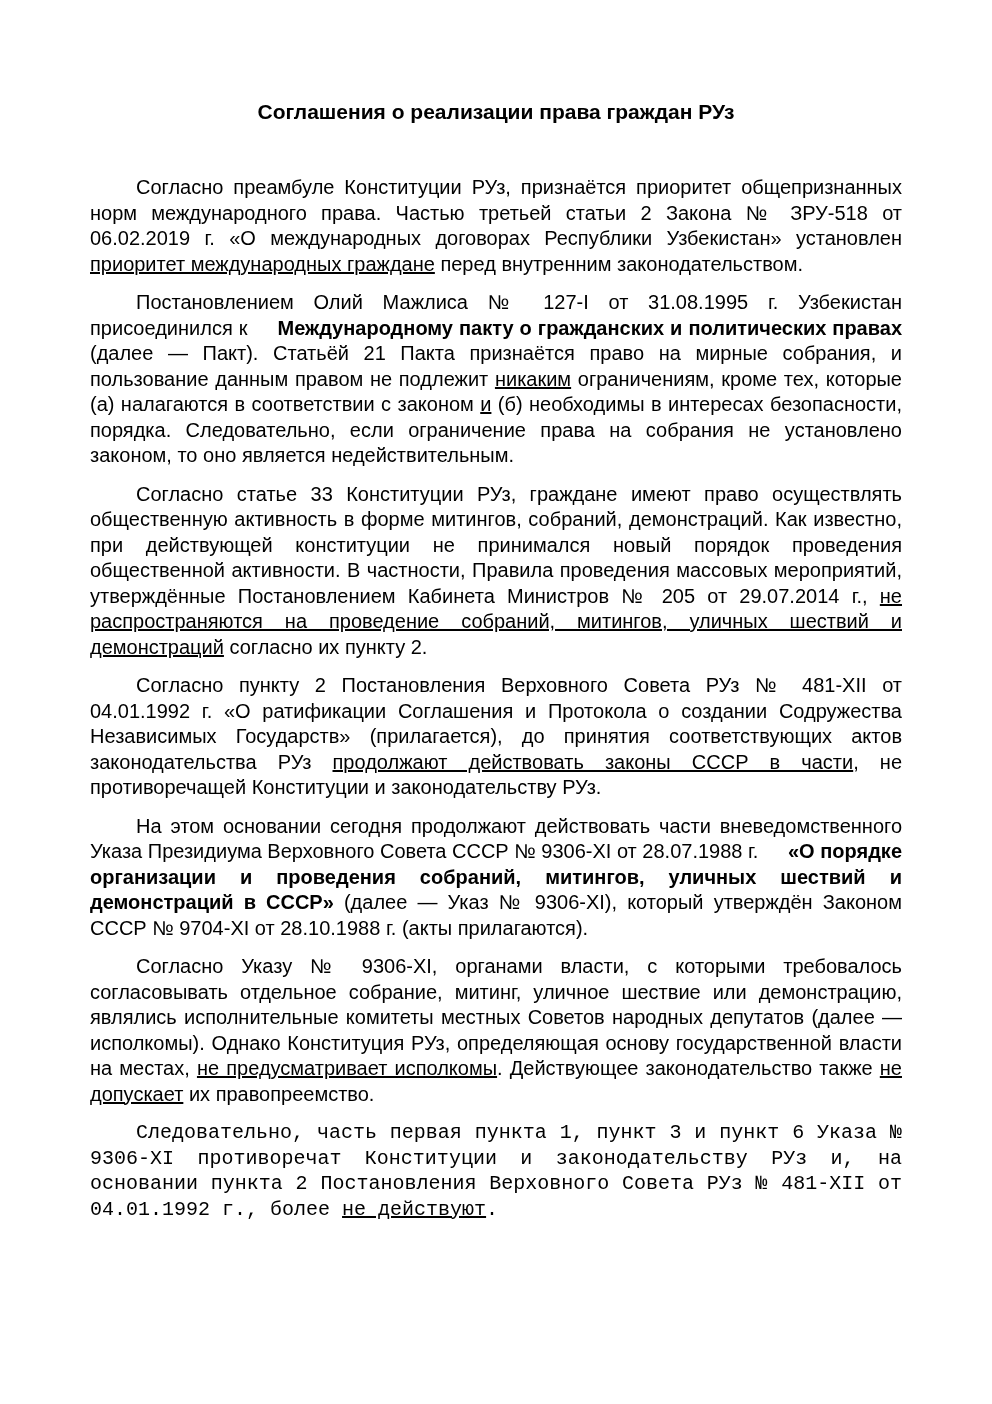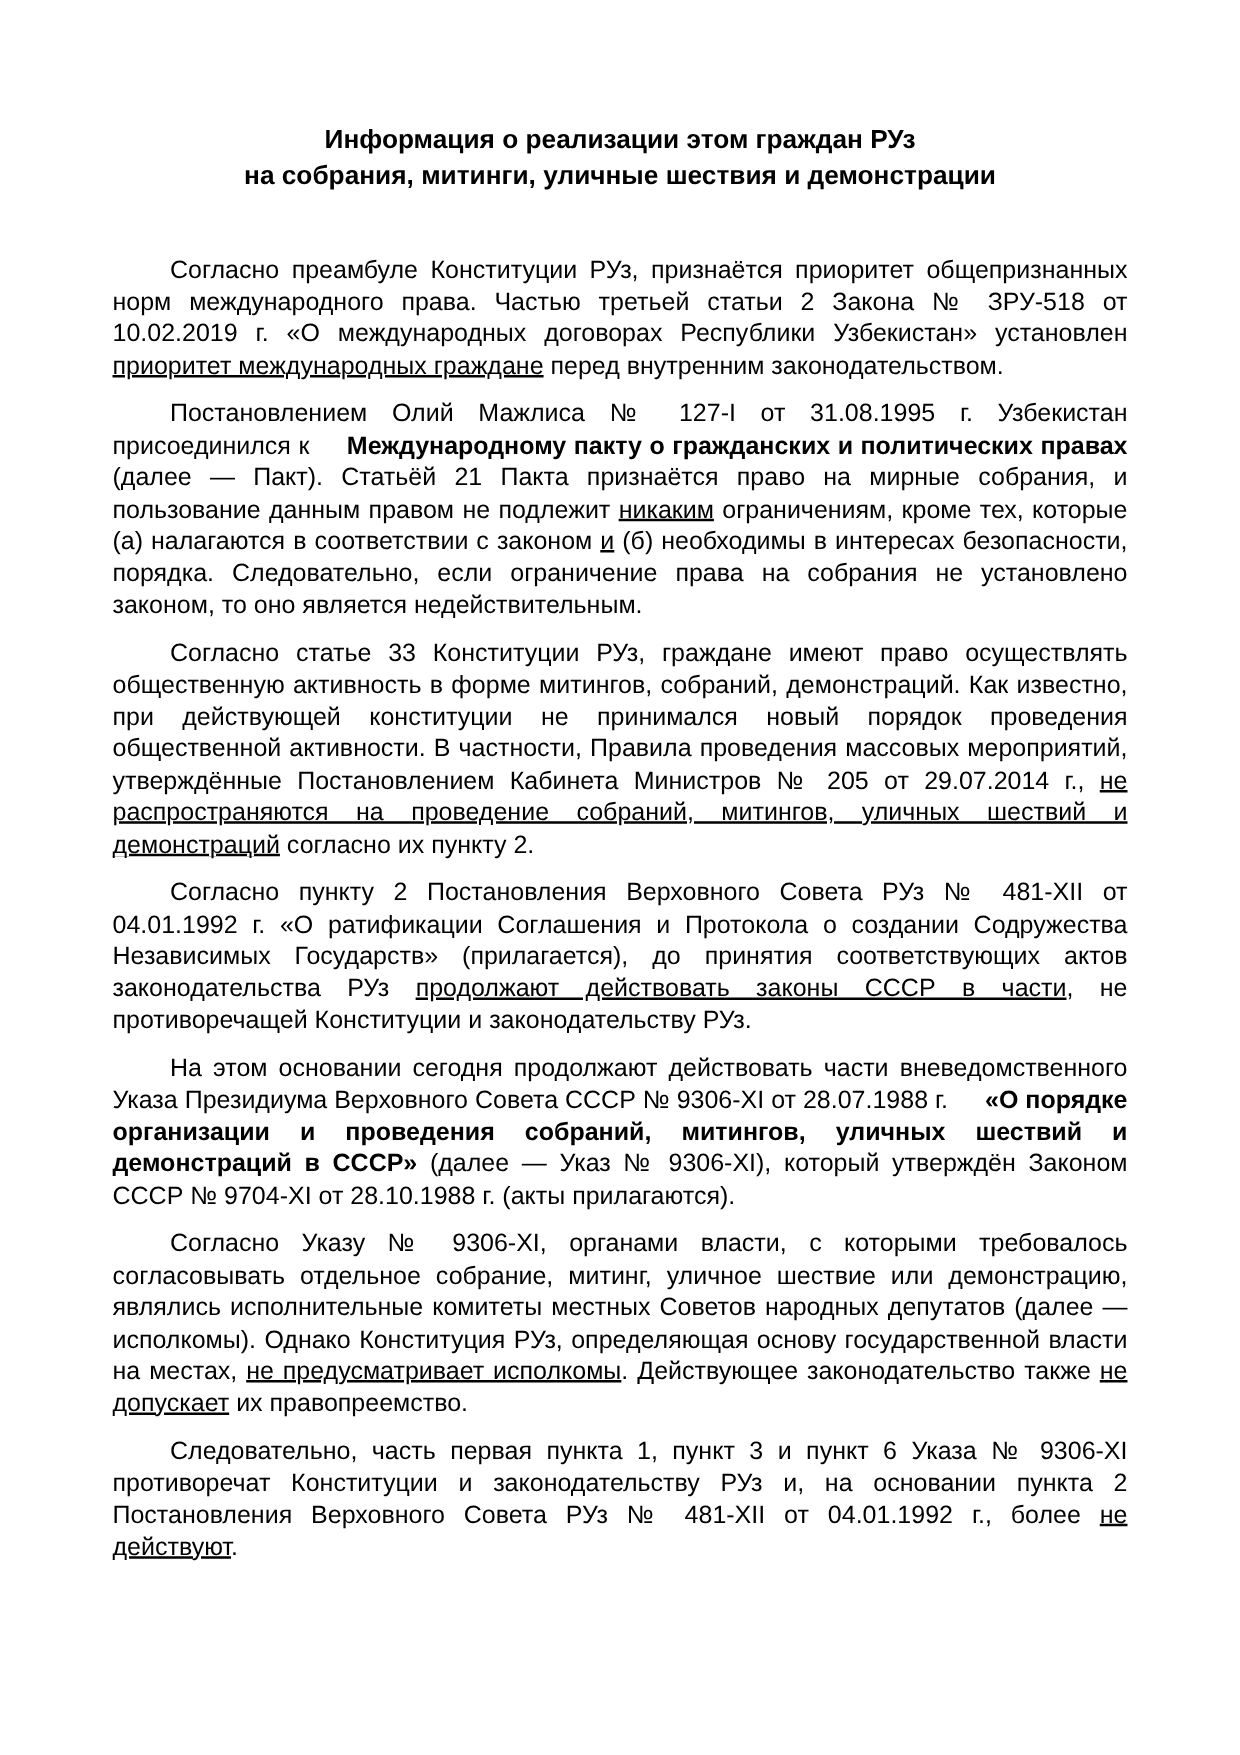--- a/index.html
+++ b/index.html
@@ -43,36 +43,36 @@
   .para {
     margin: 0 0 13px 0;
     font-size: 20px;
     line-height: 25.5px;
     text-align: justify;
     text-indent: 46px;
     color: #000000;
   }
   .para:last-child {
     margin-bottom: 0;
+    font-family: Liberation Mono, monospace;
   }
   .b { font-weight: bold; padding-left: 24px; }
   .i { }
   .u { text-decoration: underline; }
 </style>
 </head>
 <body>
 
 <div class="page">
   <div class="content">
     <h1 class="title">
-      <span class="title-line">Информация о реализации этом граждан РУз</span>
-      <span class="title-line">на собрания, митинги, уличные шествия и демонстрации</span>
+      <span class="title-line">Соглашения о реализации права граждан РУз</span>
     </h1>
     <div class="body-text">
-        <p class="para"><span>Согласно преамбуле Конституции РУз, признаётся приоритет общепризнанных норм международного права. Частью третьей статьи 2 Закона № ЗРУ-518 от 10.02.2019 г. «О международных договорах Республики Узбекистан» установлен </span><span class="u">приоритет международных граждане</span><span> перед внутренним законодательством.</span></p>
+        <p class="para"><span>Согласно преамбуле Конституции РУз, признаётся приоритет общепризнанных норм международного права. Частью третьей статьи 2 Закона № ЗРУ-518 от 06.02.2019 г. «О международных договорах Республики Узбекистан» установлен </span><span class="u">приоритет международных граждане</span><span> перед внутренним законодательством.</span></p>
         <p class="para"><span>Постановлением Олий Мажлиса № 127-I от 31.08.1995 г. Узбекистан присоединился к </span><span class="b">Международному пакту о гражданских и политических правах</span><span> </span><span class="i">(далее — Пакт).</span><span> Статьёй 21 Пакта признаётся право на мирные собрания, и пользование данным правом не подлежит </span><span class="u">никаким</span><span> ограничениям, кроме тех, которые (а) налагаются в соответствии с законом </span><span class="u">и</span><span> (б) необходимы в интересах безопасности, порядка. Следовательно, если ограничение права на собрания не установлено законом, то оно является недействительным.</span></p>
         <p class="para"><span>Согласно статье 33 Конституции РУз, граждане имеют право осуществлять общественную активность в форме митингов, собраний, демонстраций. Как известно, при действующей конституции не принимался новый порядок проведения общественной активности. В частности, Правила проведения массовых мероприятий, утверждённые Постановлением Кабинета Министров № 205 от 29.07.2014 г., </span><span class="u">не распространяются на проведение собраний, митингов, уличных шествий и демонстраций</span><span> согласно их пункту 2.</span></p>
         <p class="para"><span>Согласно пункту 2 Постановления Верховного Совета РУз № 481-XII от 04.01.1992 г. «О ратификации Соглашения и Протокола о создании Содружества Независимых Государств» </span><span class="i">(прилагается),</span><span> до принятия соответствующих актов законодательства РУз </span><span class="u">продолжают действовать законы СССР в части</span><span>, не противоречащей Конституции и законодательству РУз.</span></p>
         <p class="para"><span>На этом основании сегодня продолжают действовать части вневедомственного Указа Президиума Верховного Совета СССР № 9306-XI от 28.07.1988 г. </span><span class="b">«О порядке организации и проведения собраний, митингов, уличных шествий и демонстраций в СССР»</span><span> </span><span class="i">(далее — Указ № 9306-XI),</span><span> который утверждён Законом СССР № 9704-XI от 28.10.1988 г. </span><span class="i">(акты прилагаются).</span></p>
         <p class="para"><span>Согласно Указу № 9306-XI, органами власти, с которыми требовалось согласовывать отдельное собрание, митинг, уличное шествие или демонстрацию, являлись исполнительные комитеты местных Советов народных депутатов </span><span class="i">(далее — исполкомы).</span><span> Однако Конституция РУз, определяющая основу государственной власти на местах, </span><span class="u">не предусматривает исполкомы</span><span>. Действующее законодательство также </span><span class="u">не допускает</span><span> их правопреемство.</span></p>
         <p class="para"><span>Следовательно, часть первая пункта 1, пункт 3 и пункт 6 Указа № 9306-XI противоречат Конституции и законодательству РУз и, на основании пункта 2 Постановления Верховного Совета РУз № 481-XII от 04.01.1992 г., более </span><span class="u">не действуют</span><span>.</span></p>
       </div>
   </div>
 </div>
 

